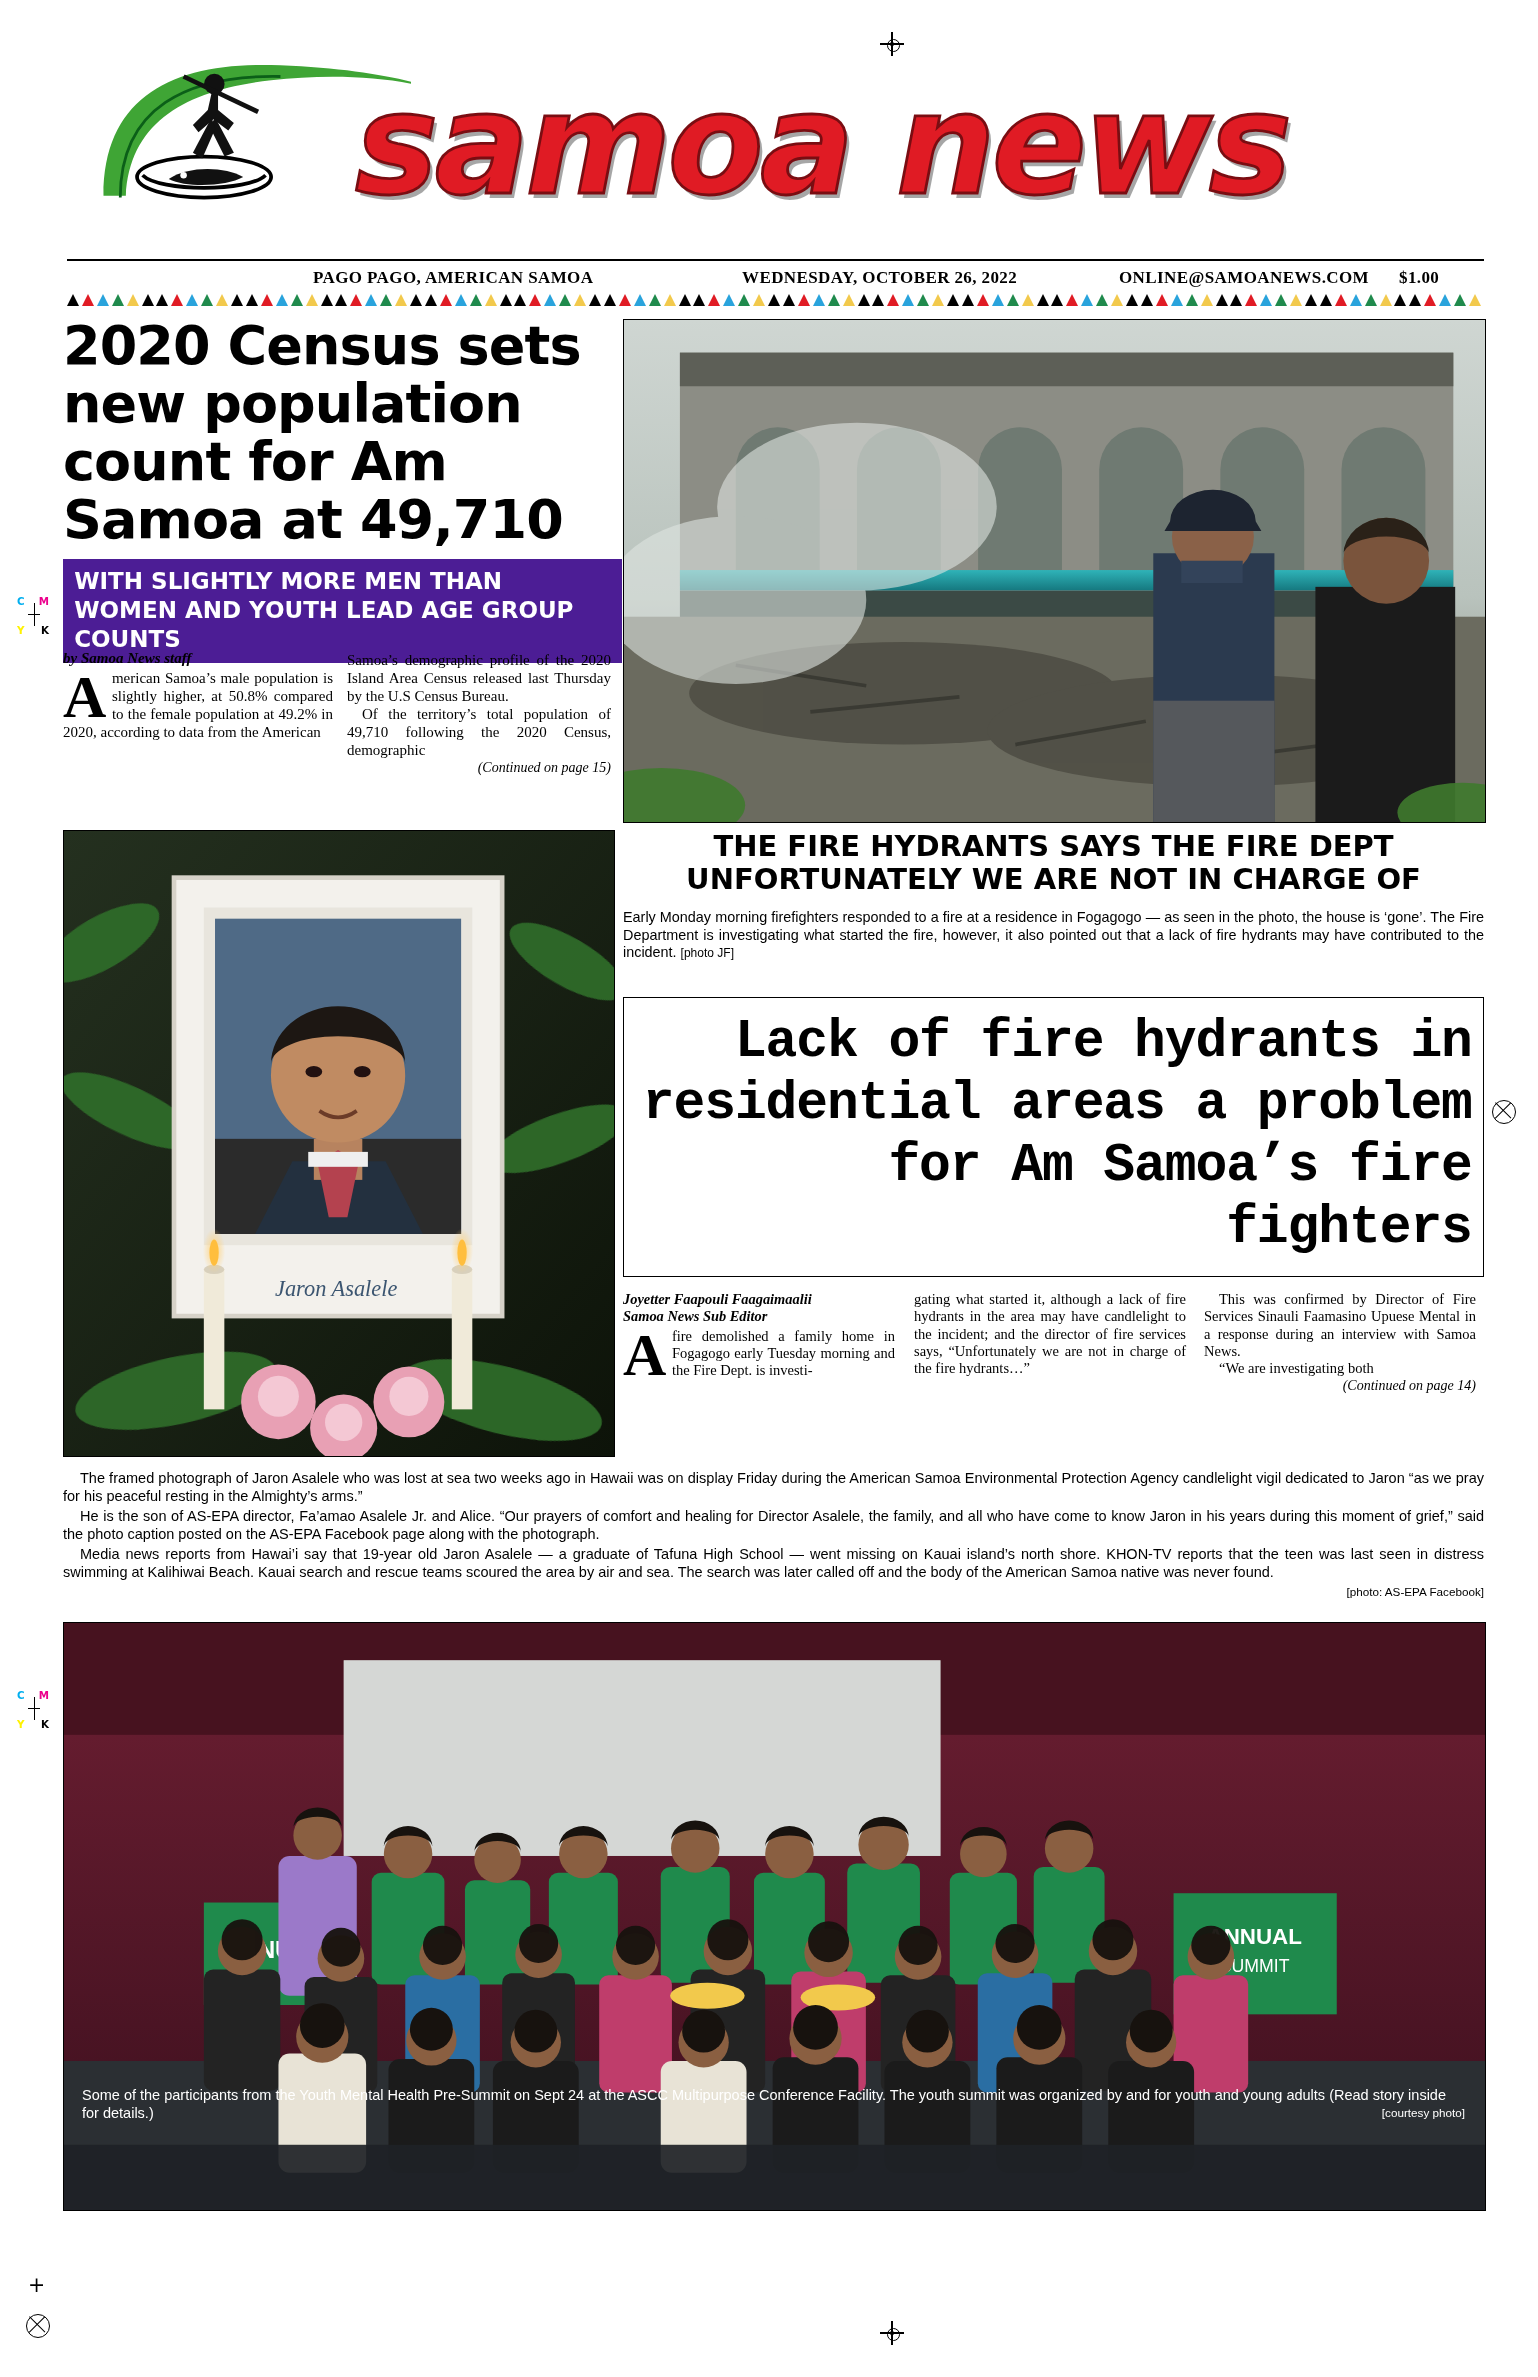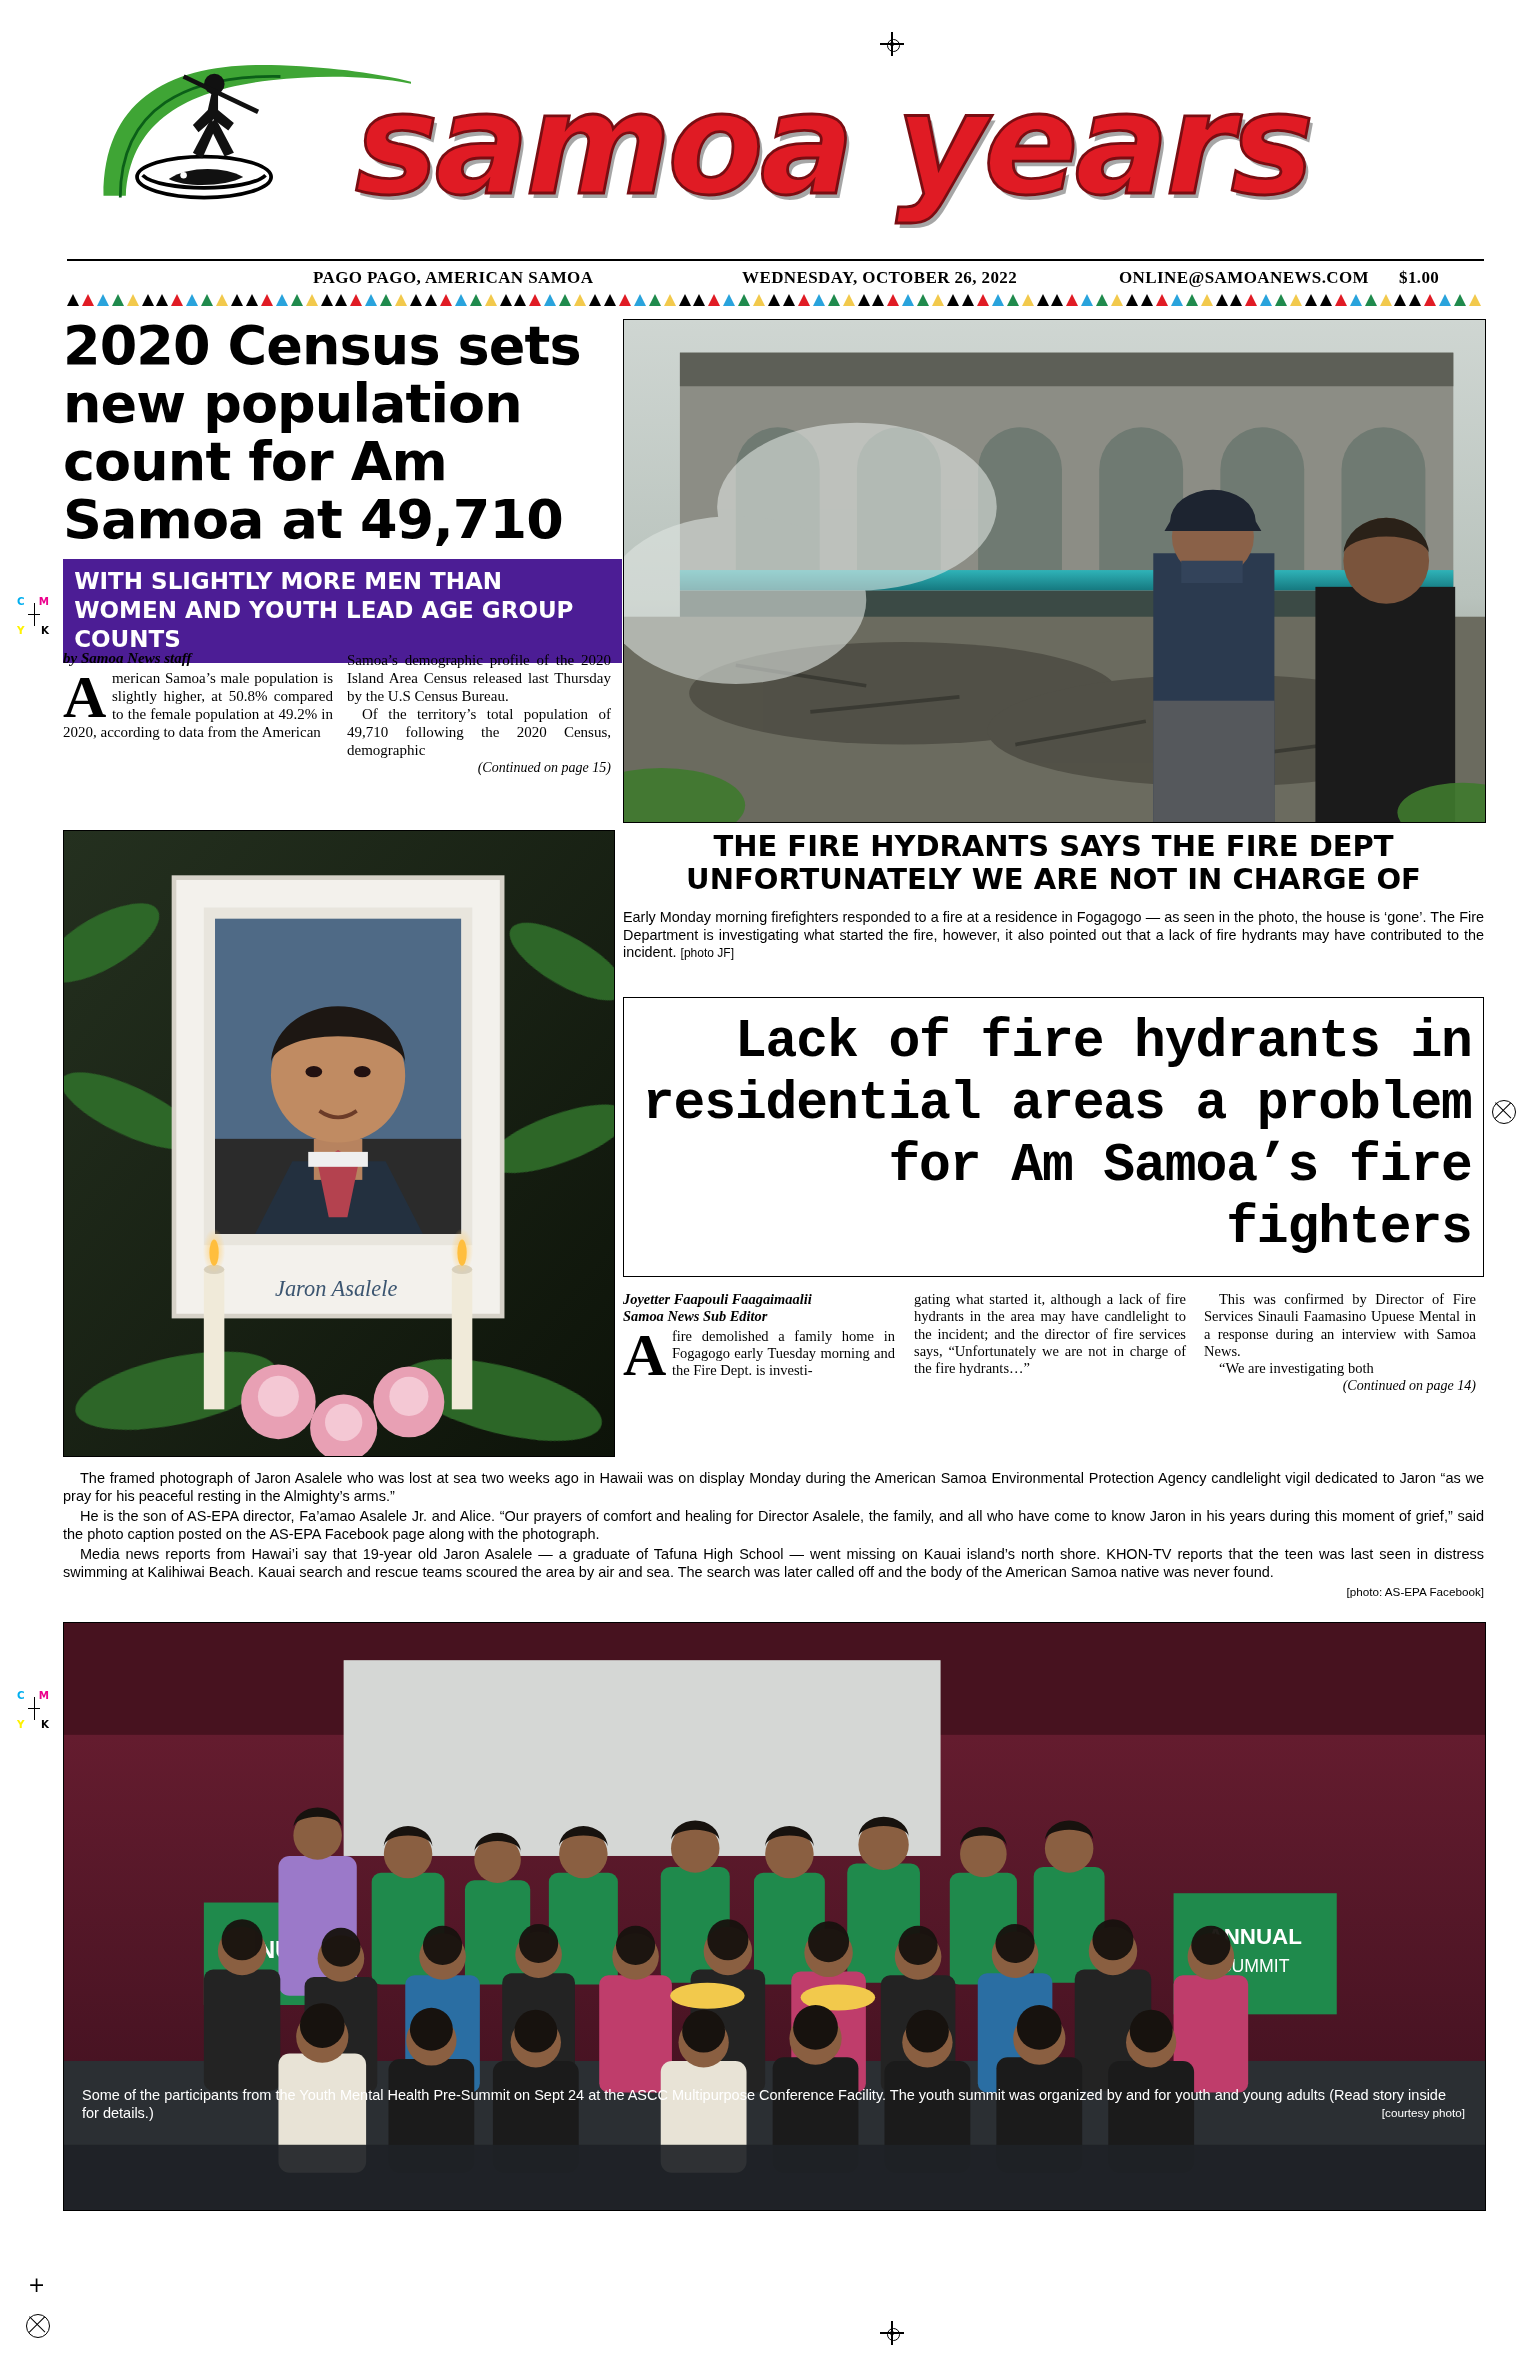--- a/index.html
+++ b/index.html
@@ -146,21 +146,21 @@
       <path d="M80 132 C 100 118, 140 118, 160 130 C 142 140, 100 142, 80 132 Z" fill="#111"></path>
       <circle cx="96" cy="128" r="3.5" fill="#fff"></circle>
 
       <path d="M126 40 L133 40 L133 58 L150 72 L144 80 L128 68 L112 82 L106 74 L122 58 Z" fill="#111"></path>
       <circle cx="129" cy="30" r="11" fill="#111"></circle>
       <path d="M130 66 L150 104 L140 108 L124 76 Z" fill="#111"></path>
       <path d="M126 66 L106 104 L116 110 L130 78 Z" fill="#111"></path>
       <path d="M96 22 L176 60" stroke="#111" stroke-width="5" fill="none"></path>
     </svg>
     <div class="nameplate">
-      <div class="txt">samoa years</div>
+      <div class="txt">samoa news</div>
     </div>
   </div>
 
   <div class="rule" style="left:67px;top:259px;width:1417px;height:1.9px;"></div>
 
   <div class="infobar">
     <span class="a">PAGO PAGO, AMERICAN SAMOA</span>
     <span class="b">WEDNESDAY, OCTOBER 26, 2022</span>
     <span class="c">ONLINE@SAMOANEWS.COM</span>
     <span class="d">$1.00</span>
@@ -436,21 +436,21 @@
       </g>
       <g fill="#f7cfda" opacity=".85">
         <circle cx="230" cy="606" r="22"></circle>
           <circle cx="300" cy="634" r="20"></circle>
           <circle cx="370" cy="606" r="21"></circle>
       </g>
     </svg>
   </div>
 
   <div class="caption-block">
-    <p>The framed photograph of Jaron Asalele who was lost at sea two weeks ago in Hawaii was on display Monday during the American Samoa Environmental Protection Agency candlelight vigil dedicated to Jaron “as we pray for his peaceful resting in the Almighty’s arms.”</p>
+    <p>The framed photograph of Jaron Asalele who was lost at sea two weeks ago in Hawaii was on display Friday during the American Samoa Environmental Protection Agency candlelight vigil dedicated to Jaron “as we pray for his peaceful resting in the Almighty’s arms.”</p>
     <p>He is the son of AS-EPA director, Fa’amao Asalele Jr. and Alice. “Our prayers of comfort and healing for Director Asalele, the family, and all who have come to know Jaron in his years during this moment of grief,” said the photo caption posted on the AS-EPA Facebook page along with the photograph.</p>
     <p>
       <span>Media news reports from Hawai’i say that 19-year old Jaron Asalele — a graduate of Tafuna High School — went missing on Kauai island’s north shore. KHON-TV reports that the teen was last seen in distress swimming at Kalihiwai Beach. Kauai search and rescue teams scoured the area by air and sea. The search was later called off and the body of the American Samoa native was never found.</span>
     </p>
     <div style="text-align:right;font-size:11.7px;">[photo: AS-EPA Facebook]</div>
   </div>
 
   <div class="photo" id="groupPhoto">
     <svg viewBox="0 0 1524 630" width="1421" height="587" preserveAspectRatio="none">
       <defs>

